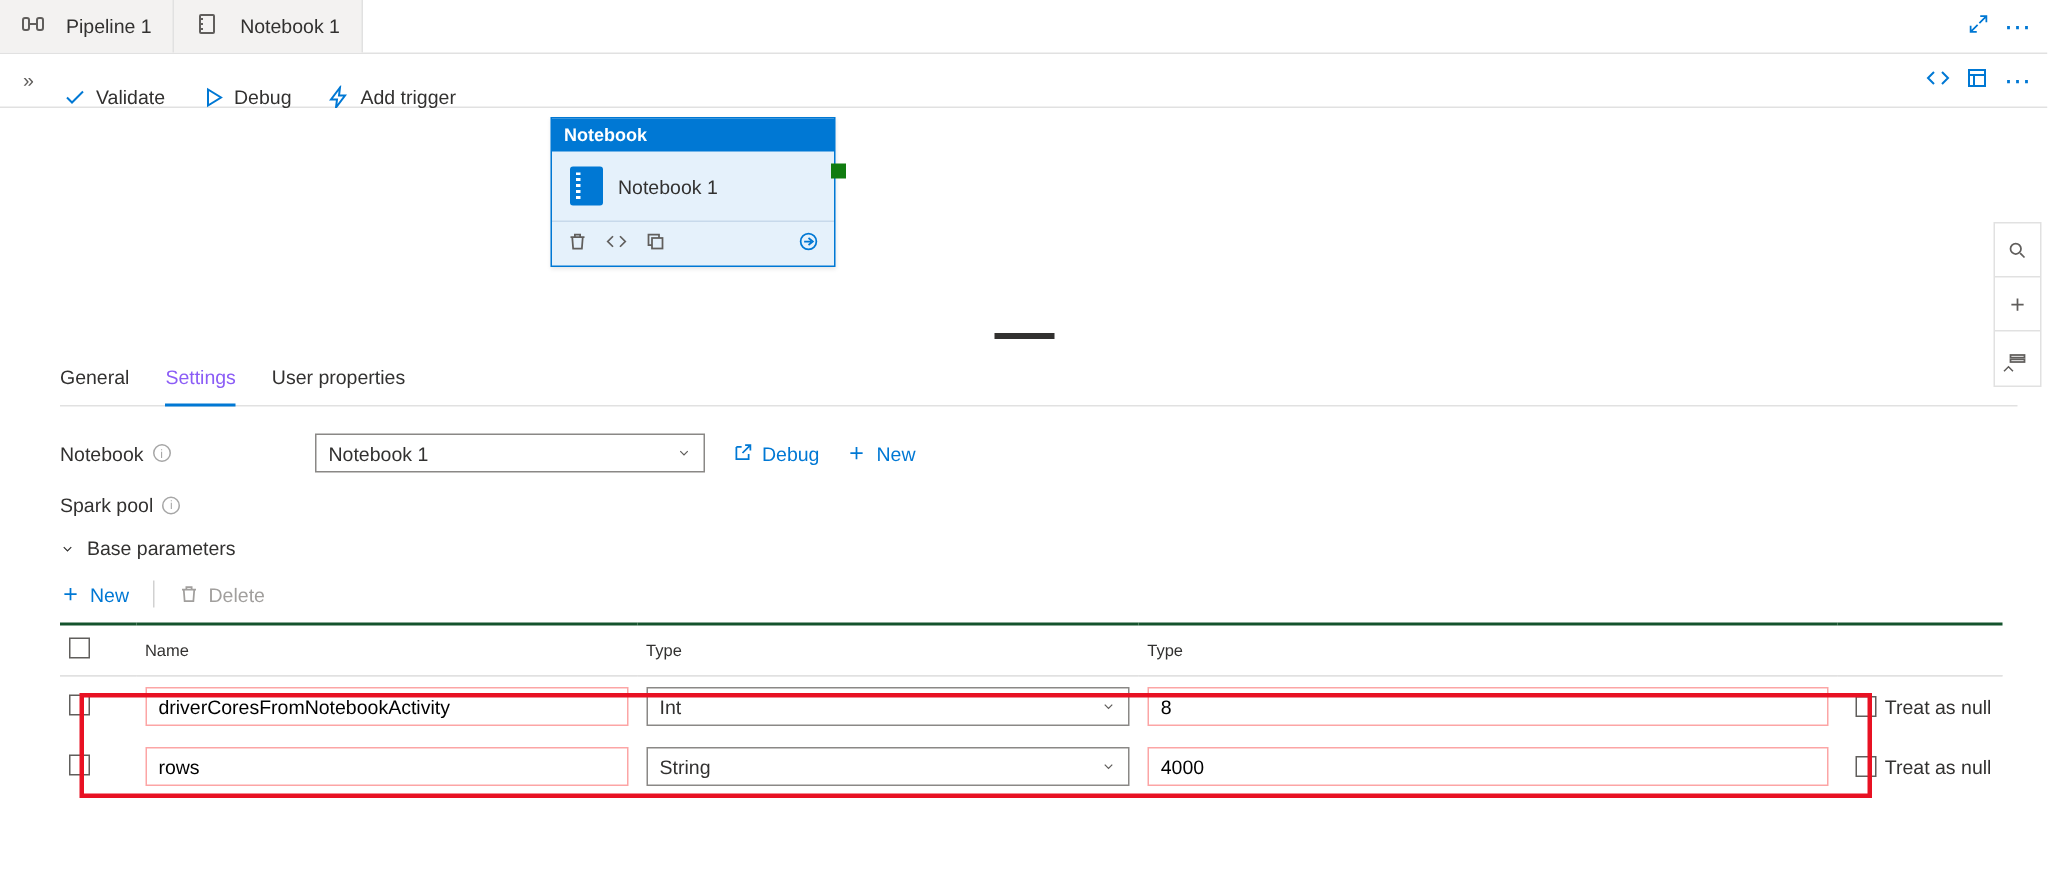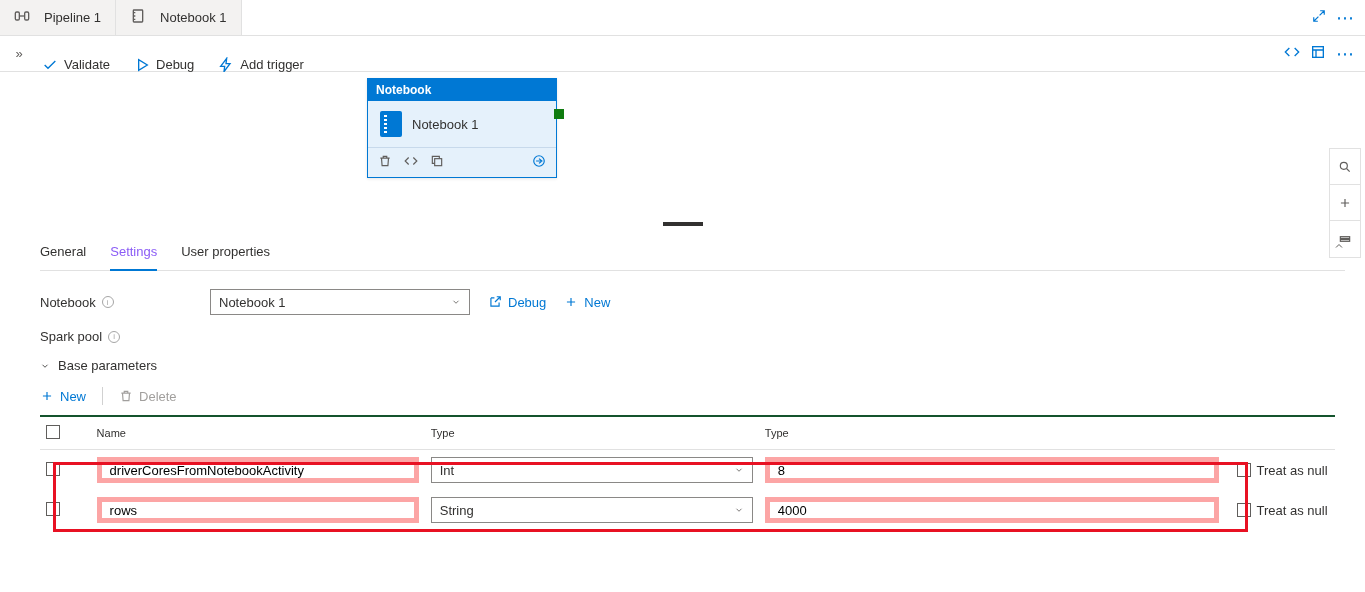--- a/index.html
+++ b/index.html
@@ -211,21 +211,21 @@
     border-bottom:1px solid #e1e1e1;
     font-size:11px;
   }
   table.params td {
     padding:7px 6px;
   }
   .cb {
     width:14px;height:14px; border:1px solid #605E5C; display:inline-block; cursor:pointer;
   }
   .txt-in {
-    width:100%; height:26px; border:5px solid #fca5a5; padding:0 8px; font:inherit;
+    width:100%; height:26px; border:1px solid #fca5a5; padding:0 8px; font:inherit;
   }
   .sel-cell {
     width:100%; height:26px; border:1px solid #8a8886; padding:0 8px;
     display:flex; align-items:center; justify-content:space-between; background:#fff; cursor:pointer;
   }
   .sel-cell svg { width:10px;height:10px; stroke:#605E5C;}
   .null-cell { display:flex; align-items:center; gap:6px; white-space:nowrap; padding-left:6px;}
   .highlight {
     position:absolute;
     border:3px solid #e81123;

